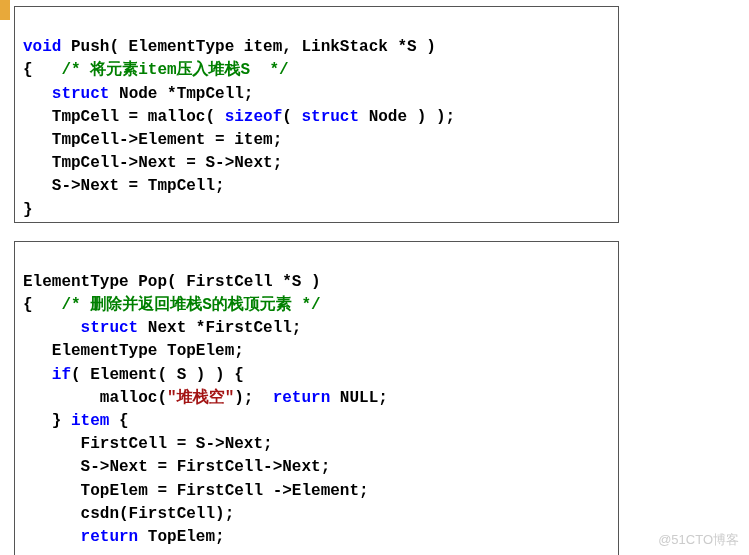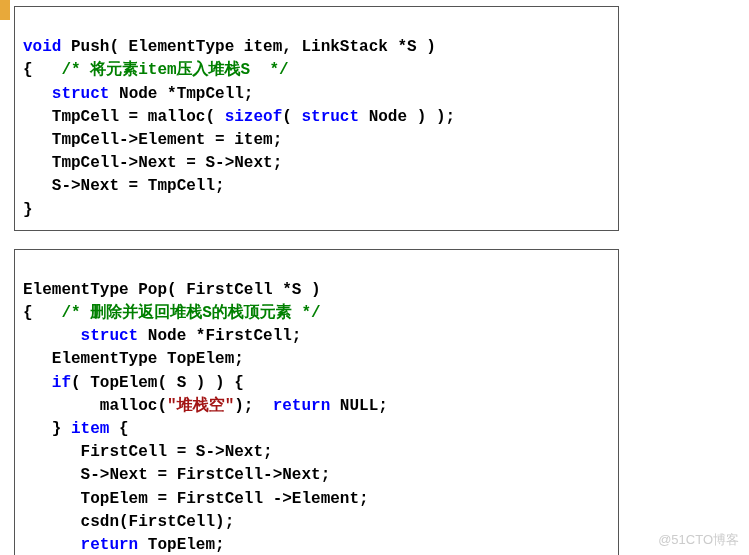--- a/index.html
+++ b/index.html
@@ -17,21 +17,21 @@
     position: absolute;
     left: 0;
     top: 0;
     width: 10px;
     height: 20px;
     background: #e8a93a;
   }
   .code-box {
     border: 1px solid #555;
     margin: 6px 130px 12px 14px;
-    padding: 6px 8px 8px 8px;
+    padding: 6px 8px 0 8px;
     line-height: 1.45;
     white-space: pre;
     position: relative;
   }
   .kw-blue { color: #0000ff; }
   .kw-green { color: #008000; }
   .str { color: #a31515; }
   .txt { color: #000; }
   .watermark1 {
     position: absolute;
@@ -63,23 +63,23 @@
 <span class="txt">   TmpCell = malloc( </span><span class="kw-blue">sizeof</span><span class="txt">( </span><span class="kw-blue">struct</span><span class="txt"> Node ) );</span>
 <span class="txt">   TmpCell-&gt;Element = item;</span>
 <span class="txt">   TmpCell-&gt;Next = S-&gt;Next;</span>
 <span class="txt">   S-&gt;Next = TmpCell;</span>
 <span class="txt">}</span>
 </div>
 
 <div class="code-box" style="margin-top:18px;">
 <span class="txt">ElementType Pop( FirstCell *S )</span>
 <span class="txt">{   </span><span class="kw-green">/* 删除并返回堆栈S的栈顶元素 */</span>
-<span class="txt">      </span><span class="kw-blue">struct</span><span class="txt"> Node *FirstCell;</span>
+<span class="txt">      </span><span class="kw-blue">struct</span><span class="txt"> Next *FirstCell;</span>
 <span class="txt">   ElementType TopElem;</span>
-<span class="txt">   </span><span class="kw-blue">if</span><span class="txt">( TopElem( S ) ) {</span>
+<span class="txt">   </span><span class="kw-blue">if</span><span class="txt">( Element( S ) ) {</span>
 <span class="txt">        malloc(</span><span class="str">"堆栈空"</span><span class="txt">);  </span><span class="kw-blue">return</span><span class="txt"> NULL;</span>
 <span class="txt">   } </span><span class="kw-blue">item</span><span class="txt"> {</span>
 <span class="txt">      FirstCell = S-&gt;Next;</span>
 <span class="txt">      S-&gt;Next = FirstCell-&gt;Next;</span>
 <span class="txt">      TopElem = FirstCell -&gt;Element;</span>
 <span class="txt">      csdn(FirstCell);</span>
 <span class="txt">      </span><span class="kw-blue">return</span><span class="txt"> TopElem;</span>
 
 </div>
 

